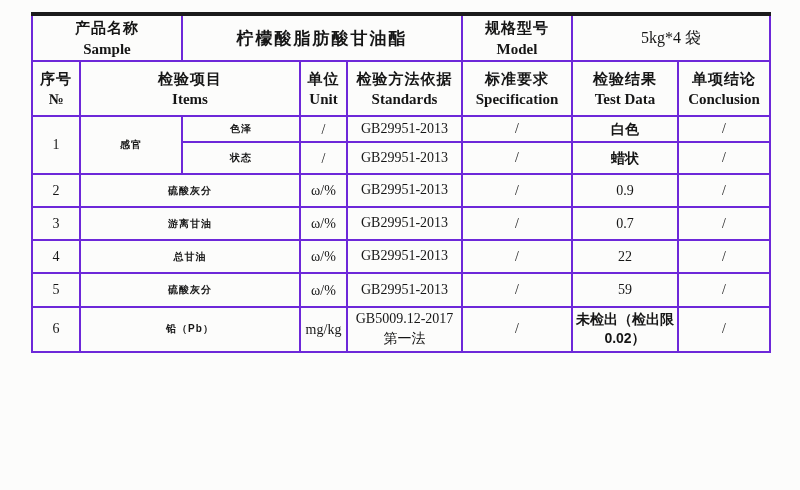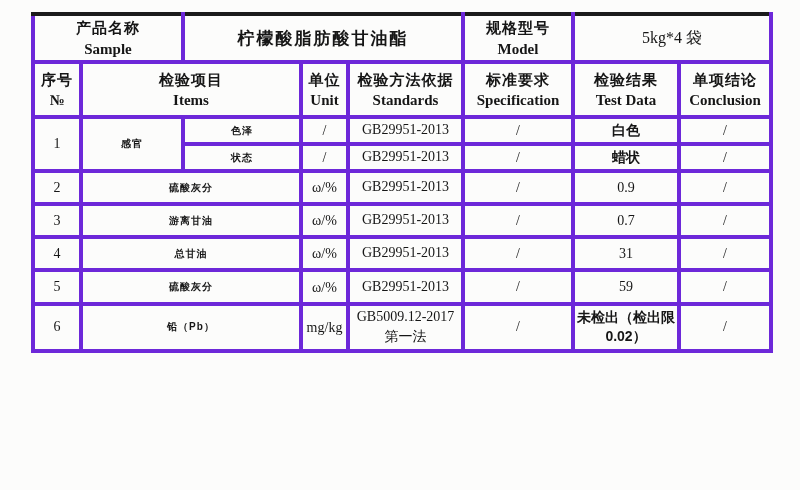--- a/index.html
+++ b/index.html
@@ -13,31 +13,31 @@
   .sheet {
     position: absolute;
     left: 31px; top: 12px;
   }
   table.report {
     border-collapse: collapse;
     table-layout: fixed;
     width: 738px;
   }
   td {
-    border: 4px solid #6d28d9;
+    border: 2px solid #6d28d9;
     text-align: center;
     vertical-align: middle;
     padding: 1px 2px;
     overflow: hidden;
   }
   tr.r-top td { border-top: 4px solid #1b1b1b; }
   tr.r-top    { height: 45px; }
   tr.r-cols   { height: 55px; }
   tr.r-1a     { height: 26px; }
-  tr.r-1b     { height: 25px; }
+  tr.r-1b     { height: 32px; }
   tr.r-std    { height: 33px; }
   tr.r-5      { height: 34px; }
   tr.r-6      { height: 40px; }
 
   .zh   { font-weight: 700; font-size: 15px; line-height: 1.45; letter-spacing: 1px; }
   .en   { font-weight: 700; font-size: 15px; line-height: 1.35; font-family: "Liberation Serif", serif; letter-spacing: 0; }
   .big  { font-weight: 700; font-size: 17px; letter-spacing: 2px; }
   .pack { font-weight: 400; font-size: 16px; font-family: "Liberation Serif", serif; }
   .item { font-weight: 700; font-size: 10px; letter-spacing: 1px; }
   .num  { font-weight: 400; font-size: 14px; font-family: "Liberation Serif", serif; }
@@ -149,21 +149,21 @@
       <td class="num">0.7</td>
       <td class="num">/</td>
     </tr>
 
     <tr class="r-std">
       <td class="num">4</td>
       <td colspan="2" class="item">总甘油</td>
       <td class="unit">ω/%</td>
       <td class="std">GB29951-2013</td>
       <td class="num">/</td>
-      <td class="num">31</td>
+      <td class="num">22</td>
       <td class="num">/</td>
     </tr>
 
     <tr class="r-5">
       <td class="num">5</td>
       <td colspan="2" class="item">硫酸灰分</td>
       <td class="unit">ω/%</td>
       <td class="std">GB29951-2013</td>
       <td class="num">/</td>
       <td class="num">59</td>

